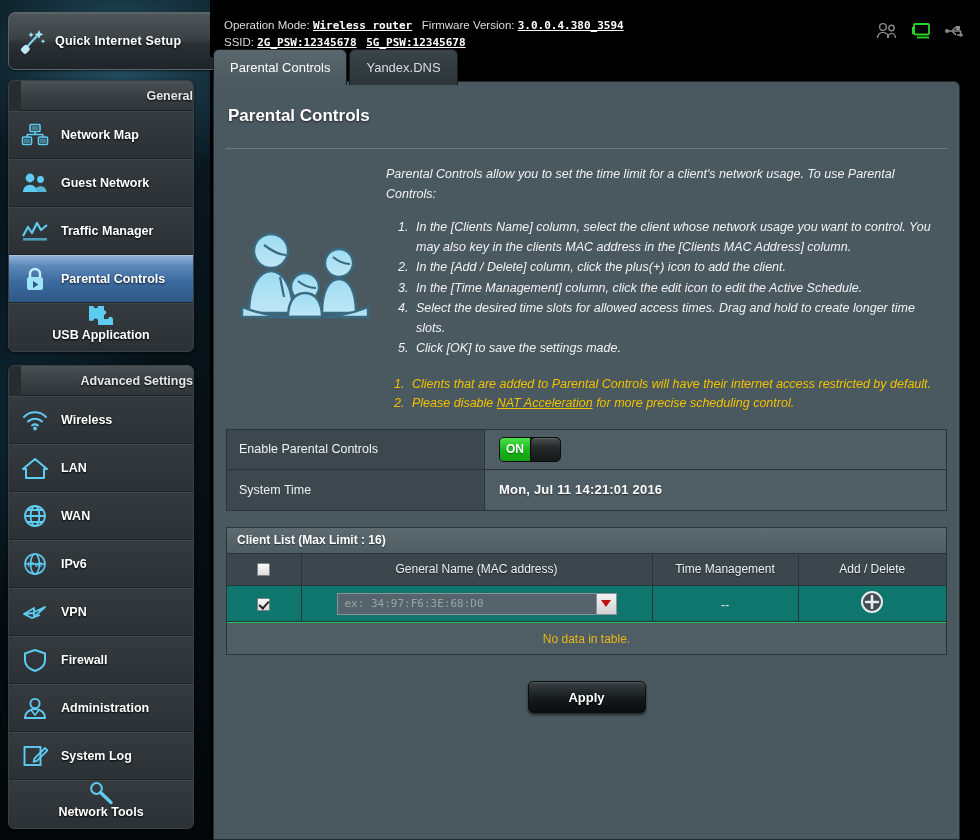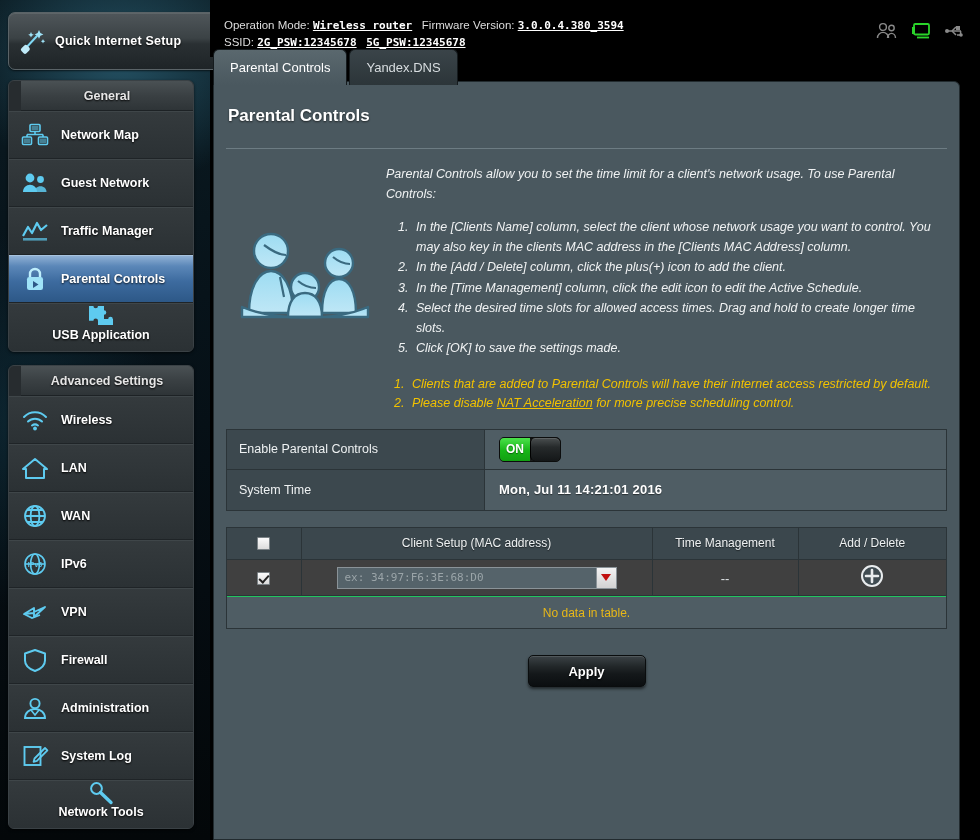--- a/index.html
+++ b/index.html
@@ -36,21 +36,21 @@
   .menu-group {
     position:absolute; left:8px; width:186px;
     border-radius:6px; overflow:hidden;
     background:#272c2f;
     border:1px solid #3a4145;
     box-shadow: 0 1px 3px rgba(0,0,0,.6);
   }
   #group-general { top:80px; }
   #group-advanced { top:365px; }
   .group-title {
-    height:30px; line-height:30px; text-align:center;
+    height:30px; line-height:30px; text-align:right;
     color:#e6e6e6; font-size:12.5px; font-weight:bold;
     text-shadow: 0 1px 2px #000;
     background: linear-gradient(180deg,#4a5154 0%, #3a4043 50%, #2e3437 100%);
     border-bottom:1px solid #1d2225;
     margin-left:12px;
   }
   .menu-item {
     height:48px; display:flex; align-items:center;
     background: linear-gradient(180deg,#343a3d 0%, #2b3134 100%);
     border-bottom:1px solid #1f2427;
@@ -166,21 +166,21 @@
     border-bottom:1px solid #2b3438;
   }
   table.clients { width:100%; border-collapse:collapse; table-layout:fixed; }
   table.clients th {
     background:#3b474d; color:#eef1f2; font-size:12px; font-weight:normal;
     height:32px; border-right:1px solid #2b3438; border-bottom:1px solid #2b3438;
     text-shadow:0 1px 1px rgba(0,0,0,.5);
   }
   table.clients th:last-child, table.clients td:last-child { border-right:none; }
   table.clients td {
-    background:#404040; height:36px; text-align:center;
+    background:#0f766e; height:36px; text-align:center;
     border-right:1px solid #2b3438; border-bottom:1px solid #2b3438;
   }
   .col-chk { width:74px; }
   .col-time { width:146px; }
   .col-add { width:148px; }
   .cb {
     width:13px; height:13px; display:inline-block; vertical-align:middle;
     background: linear-gradient(180deg,#fbfbfb 0%, #dcdcdc 100%);
     border:1px solid #7b8387; border-radius:1px; position:relative; cursor:pointer;
   }
@@ -529,27 +529,28 @@
       </div>
       <div class="set-row">
         <div class="set-label">System Time</div>
         <div class="set-val">
           <span class="time">Mon, Jul 11 14:21:01 2016</span>
         </div>
       </div>
     </div>
 
     <div class="table-wrap">
+      <div class="table-cap">Client List (Max Limit : 16)</div>
       <table class="clients">
         <thead>
           <tr>
             <th class="col-chk">
               <span class="cb"></span>
             </th>
-            <th>Client Setup (MAC address)</th>
+            <th>General Name (MAC address)</th>
             <th class="col-time">Time Management</th>
             <th class="col-add">Add / Delete</th>
           </tr>
         </thead>
         <tbody>
           <tr>
             <td>
               <span class="cb checked"></span>
             </td>
             <td>

